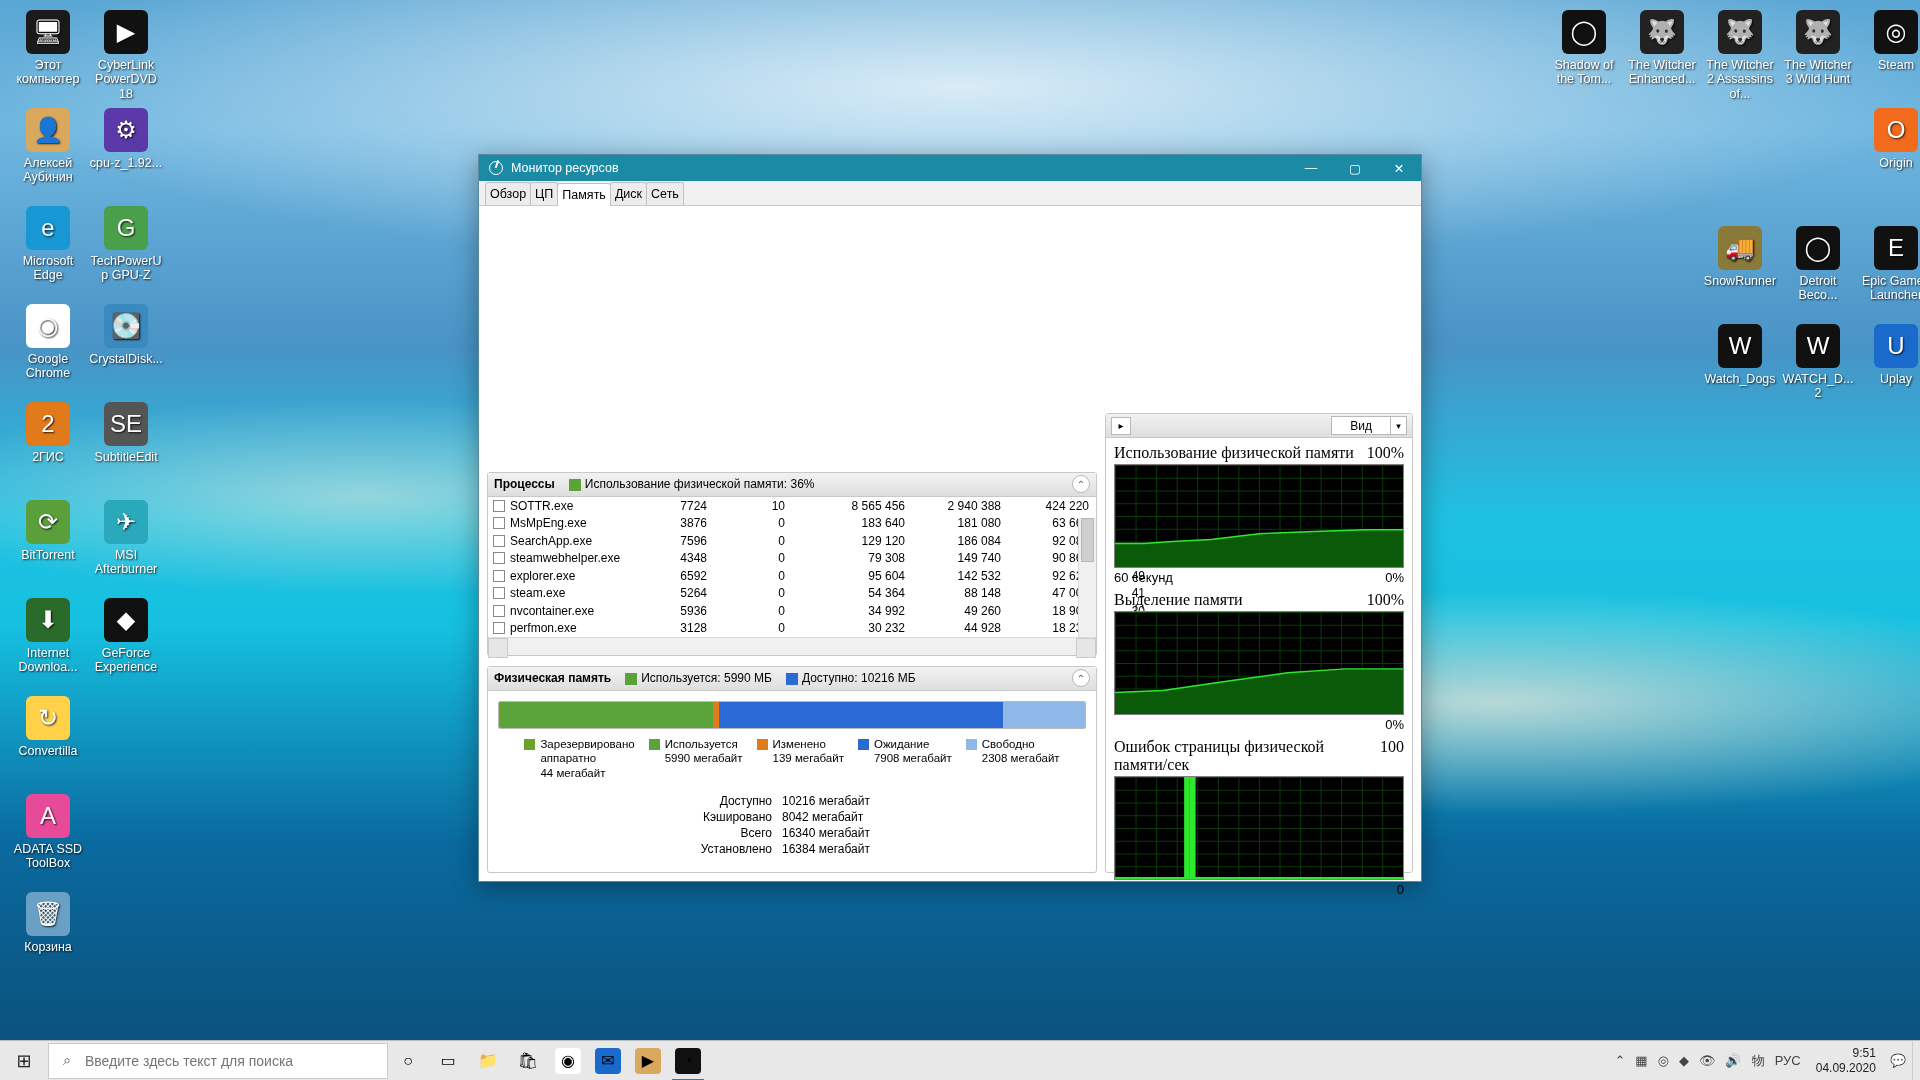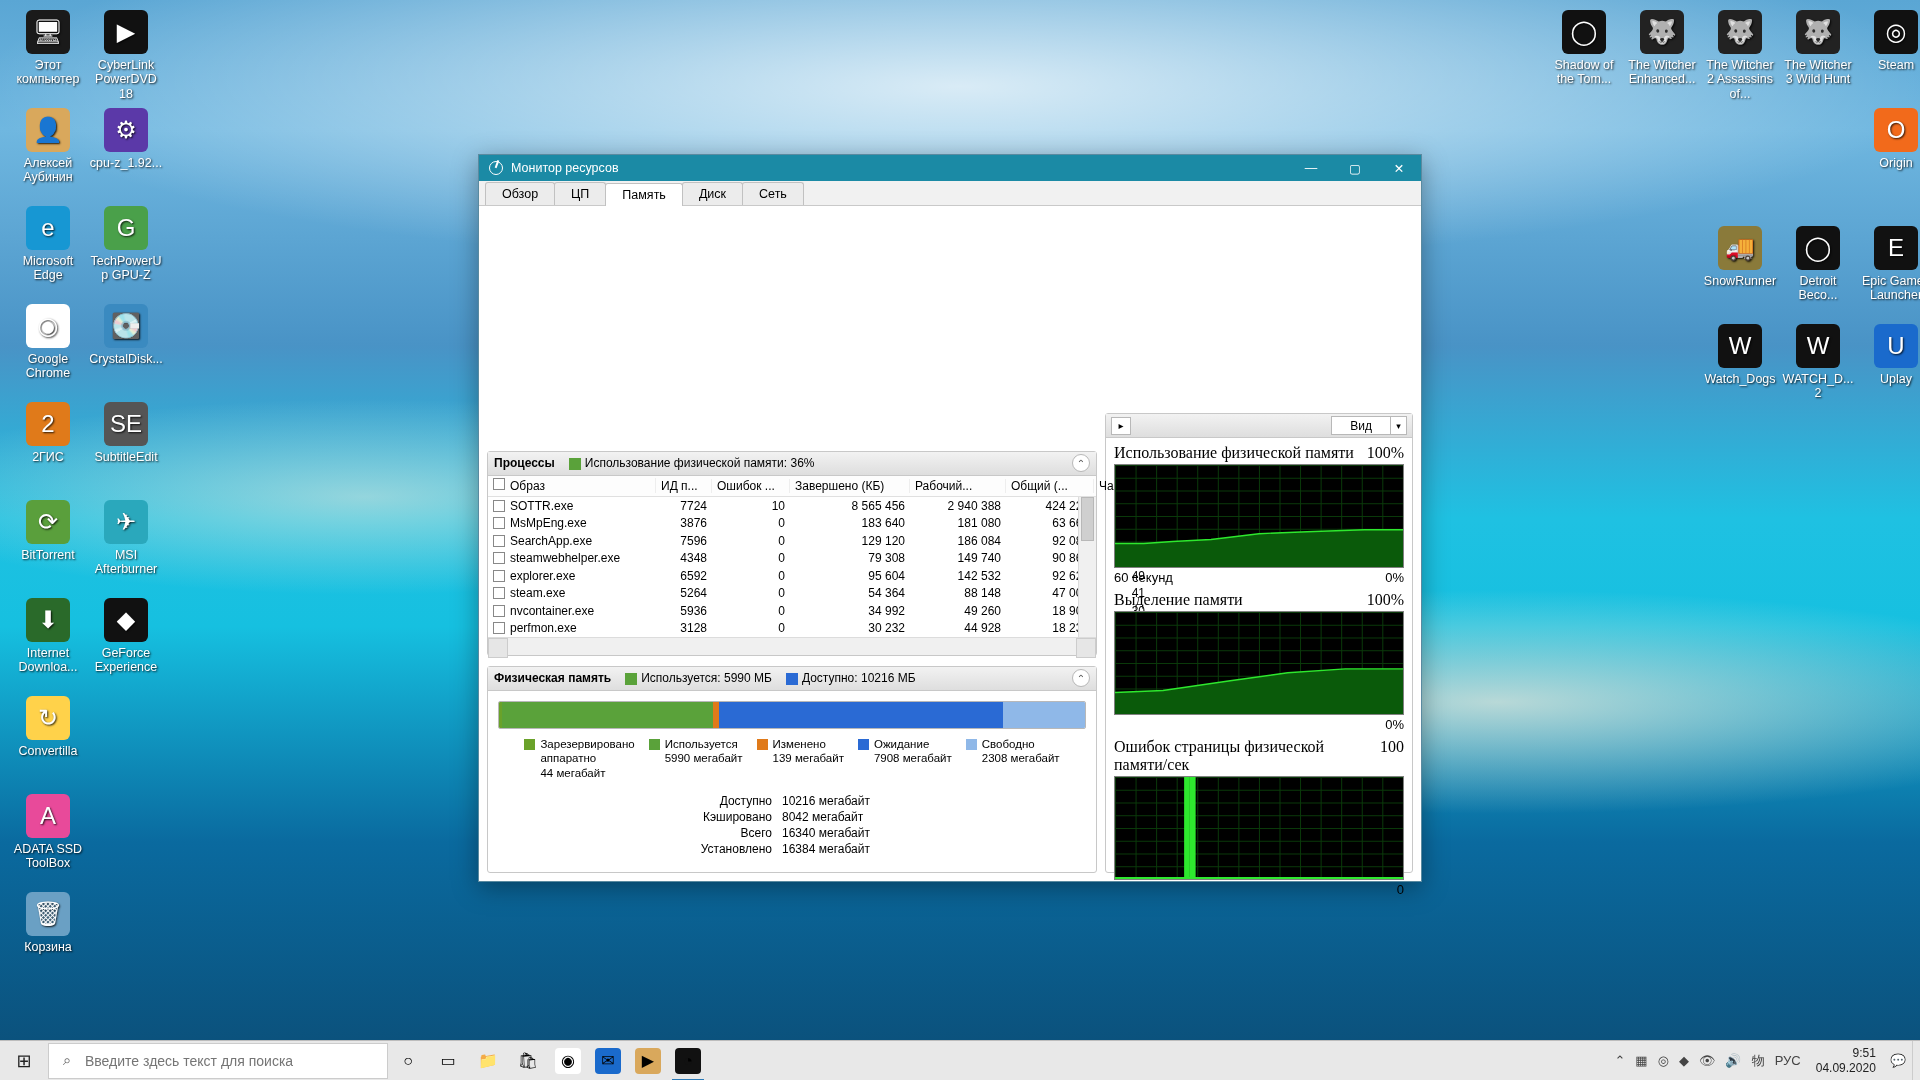--- a/index.html
+++ b/index.html
@@ -25,21 +25,21 @@
 .window{position:absolute;left:478px;top:154px;width:944px;height:728px;background:#fff;
   border:1px solid #5a8aa0;box-shadow:0 6px 24px rgba(0,0,0,.35);}
 .titlebar{height:26px;background:#1b8aa5;color:#fff;display:flex;align-items:center;font-size:12.5px;}
 .titlebar .ticon{width:14px;height:14px;border:1.5px solid #fff;border-radius:50%;margin:0 8px 0 10px;position:relative;}
 .titlebar .ticon::after{content:"";position:absolute;left:6px;top:-2px;width:1.5px;height:8px;background:#fff;transform:rotate(20deg);}
 .winbtns{margin-left:auto;display:flex;}
 .winbtn{width:44px;height:26px;display:flex;align-items:center;justify-content:center;color:#fff;}
 .menubar{height:24px;background:#f5f5f5;border-bottom:1px solid #d6d6d6;display:flex;align-items:center;font-size:12.5px;}
 .menubar span{padding:0 10px;}
 .tabs{height:25px;background:#f1f1f1;border-bottom:1px solid #c9c9c9;display:flex;align-items:flex-end;font-size:12.5px;padding-left:6px;gap:0;}
-.tab{padding:4px 16px;border:1px solid #c1c1c1;border-bottom:none;background:#ececec;border-radius:3px 3px 0 0;margin-right:-1px;cursor:pointer;}
+.tab{padding:4px 4px;border:1px solid #c1c1c1;border-bottom:none;background:#ececec;border-radius:3px 3px 0 0;margin-right:-1px;cursor:pointer;}
 .tab.active{background:#fff;position:relative;top:1px;}
 .main{position:absolute;left:0;top:75px;right:0;bottom:0;display:flex;align-items:flex-end;}
 .leftcol{flex:1;padding:8px 8px 8px 8px;display:flex;flex-direction:column;gap:10px;min-width:0;}
 .rightcol{width:316px;padding:8px 8px 8px 0;}
 .panel{border:1px solid #c8c8c8;border-radius:3px;background:#fff;}
 .panelhdr{height:24px;background:linear-gradient(#f2f2f2,#dedede);border-bottom:1px solid #c8c8c8;display:flex;align-items:center;font-size:12px;padding:0 6px;gap:14px;}
 .panelhdr .ptitle{font-weight:600;}
 .panelhdr .sq{width:12px;height:12px;display:inline-block;vertical-align:middle;margin-right:4px;}
 .chev{margin-left:auto;width:18px;height:18px;border:1px solid #b8b8b8;border-radius:50%;background:#fff;display:flex;align-items:center;justify-content:center;font-size:10px;color:#555;cursor:pointer;}
 .table-wrap{position:relative;}
@@ -240,29 +240,20 @@
   <div class="main">
     <div class="leftcol">
 
       <div class="panel">
         <div class="panelhdr">
           <span class="ptitle">Процессы</span>
           <span><span class="sq" style="background:#5aa23a"></span><span>Использование физической памяти: 36%</span></span>
           <span class="chev">⌃</span>
         </div>
         <div class="table-wrap">
-          <div class="table-hdr" id="thdr">
-              <div><span class="cbx" style="margin-right:5px;display:inline-block"></span>Образ</div>
-              <div>ИД п...</div>
-              <div>Ошибок ...</div>
-              <div>Завершено (КБ)</div>
-              <div>Рабочий...</div>
-              <div>Общий (...</div>
-              <div>Частн...</div>
-            </div>
           <div id="tbody">
               <div class="trow">
                 <div><span class="cbx"></span>SOTTR.exe</div>
                 <div>7724</div>
                 <div>10</div>
                 <div>8 565 456</div>
                 <div>2 940 388</div>
                 <div>424 220</div>
                 <div>2 516</div>
               </div>

